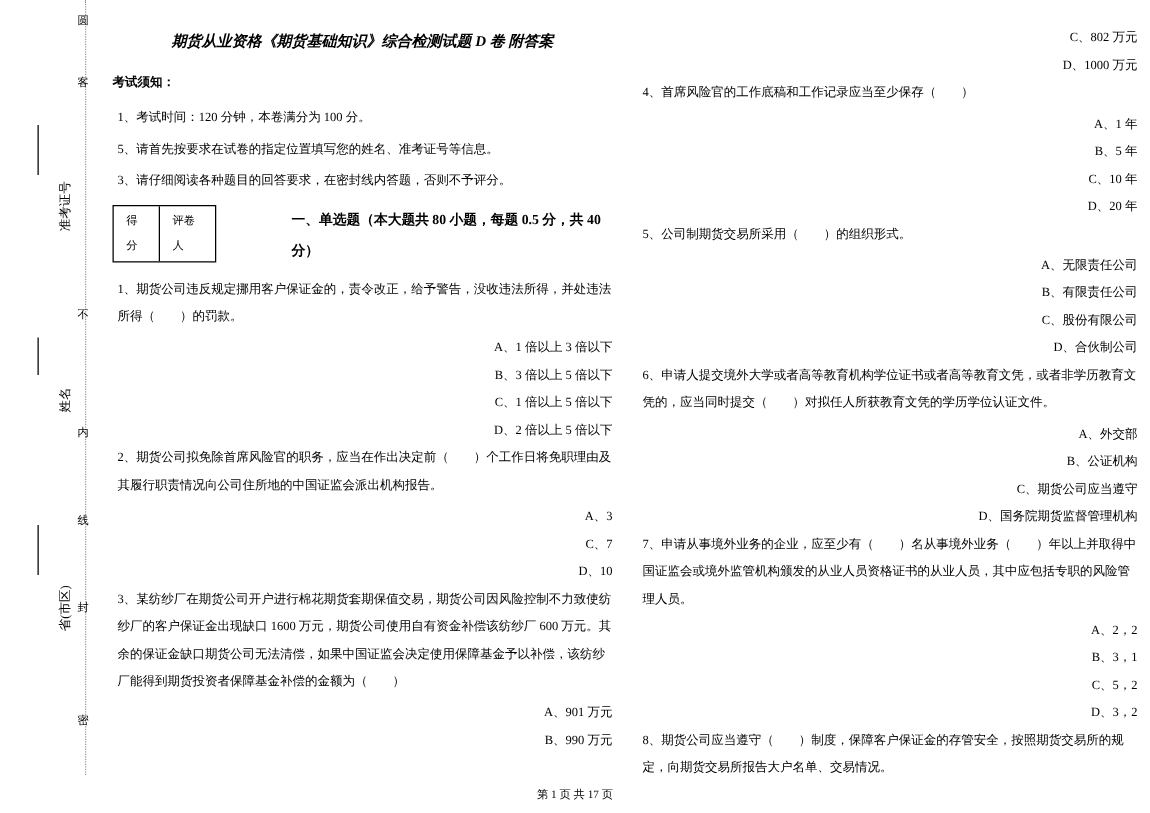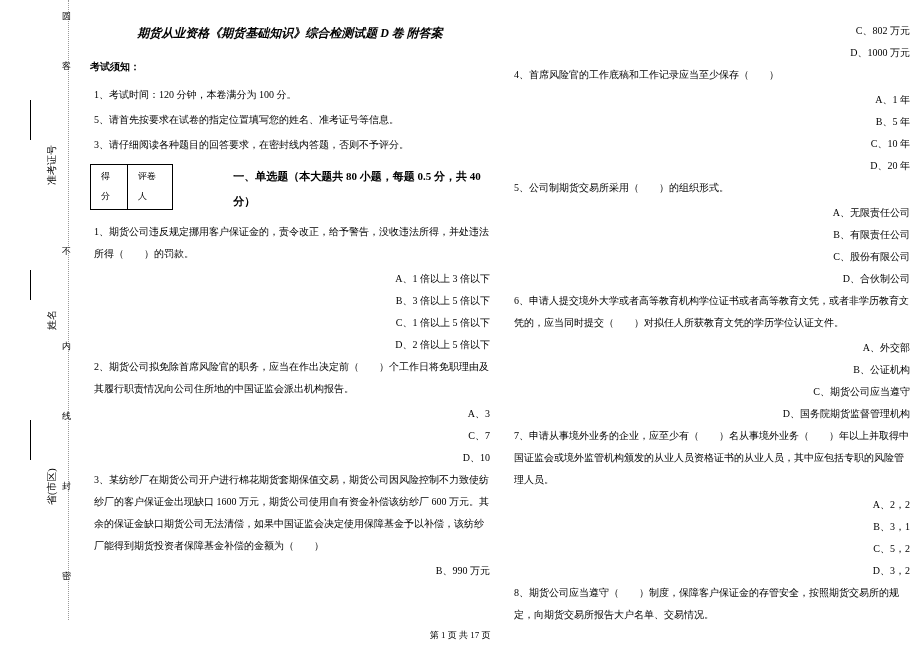--- a/index.html
+++ b/index.html
@@ -153,20 +153,21 @@
     <div class="option">B、3 倍以上 5 倍以下</div>
     <div class="option">C、1 倍以上 5 倍以下</div>
     <div class="option">D、2 倍以上 5 倍以下</div>
 
     <div class="item">2、期货公司拟免除首席风险官的职务，应当在作出决定前（　　）个工作日将免职理由及其履行职责情况向公司住所地的中国证监会派出机构报告。</div>
     <div class="option">A、3</div>
     <div class="option">C、7</div>
     <div class="option">D、10</div>
 
     <div class="item">3、某纺纱厂在期货公司开户进行棉花期货套期保值交易，期货公司因风险控制不力致使纺纱厂的客户保证金出现缺口 1600 万元，期货公司使用自有资金补偿该纺纱厂 600 万元。其余的保证金缺口期货公司无法清偿，如果中国证监会决定使用保障基金予以补偿，该纺纱厂能得到期货投资者保障基金补偿的金额为（　　）</div>
+    <div class="option">A、901 万元</div>
     <div class="option">B、990 万元</div>
   </div>
 
   <div class="column">
     <div class="option">C、802 万元</div>
     <div class="option">D、1000 万元</div>
 
     <div class="item">4、首席风险官的工作底稿和工作记录应当至少保存（　　）</div>
     <div class="option">A、1 年</div>
     <div class="option">B、5 年</div>

